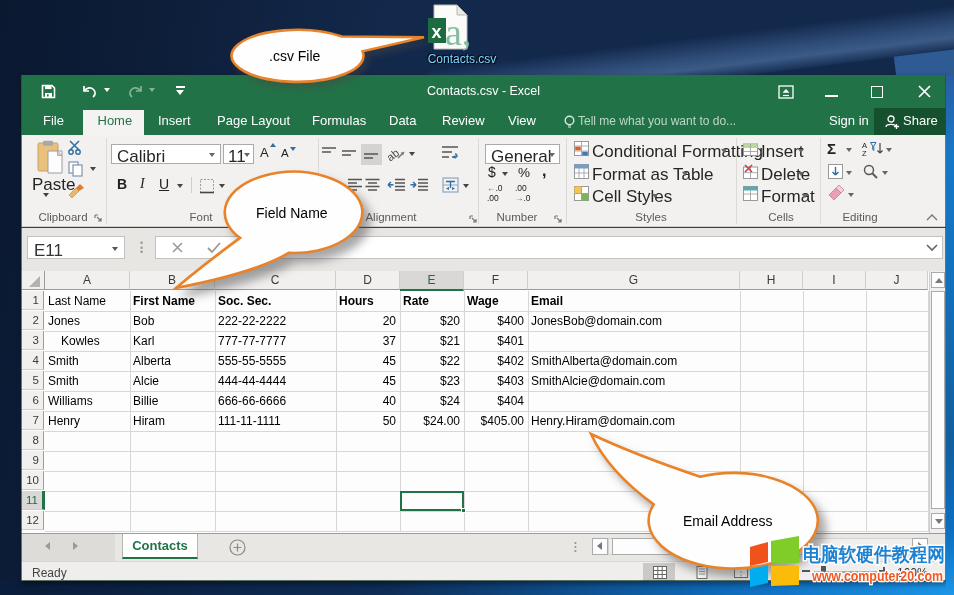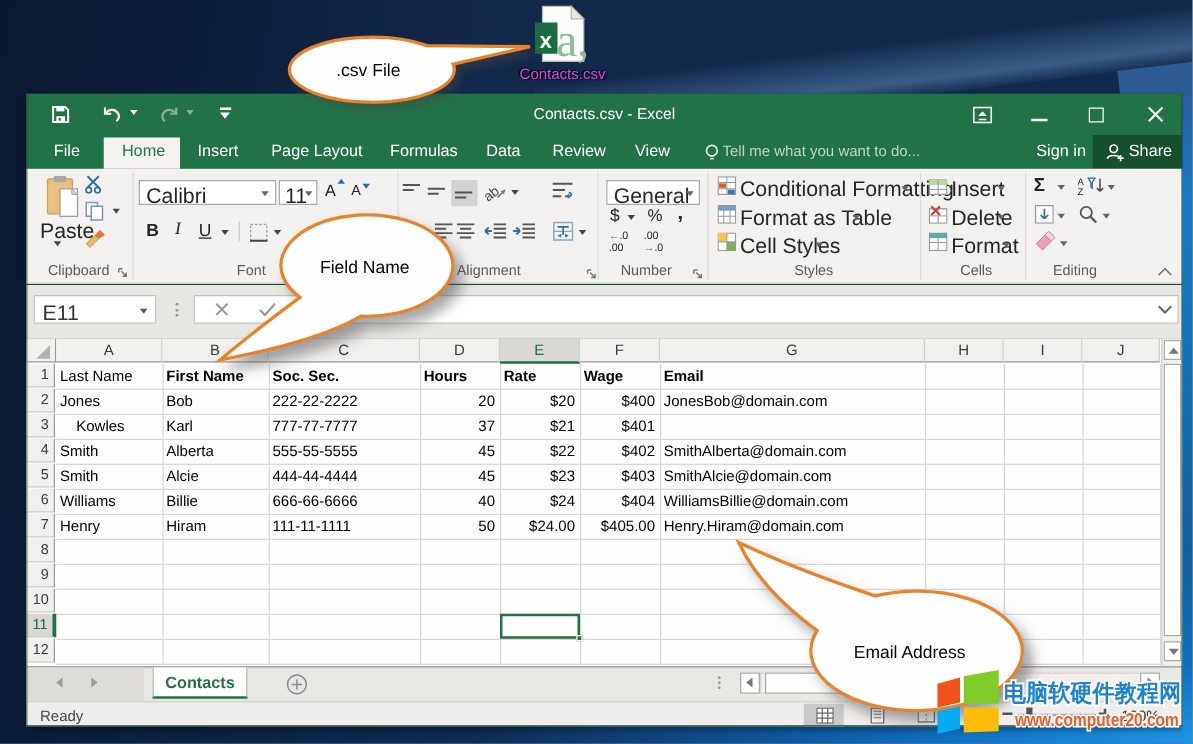--- a/index.html
+++ b/index.html
@@ -20,21 +20,21 @@
 }
 #wallbottom { position:absolute; left:0; top:580px; width:954px; height:15px;
   background: linear-gradient(to right, #0a1d3a 0%, #0e2c55 40%, #0f6ec0 78%, #1b96e8 100%);
 }
 #wallright { position:absolute; left:946px; top:75px; width:8px; height:520px;
   background: linear-gradient(to bottom, #2a5da0 0%, #1878c6 15%, #1470ba 40%, #115f9f 70%, #0f6ec0 88%, #1b96e8 100%);
 }
 .abs { position:absolute; }
 
 #win { position:absolute; left:21px; top:75px; width:925px; height:506px;
-  background:#14532d; box-shadow:2px 3px 6px rgba(0,0,0,0.45); }
+  background:#701a75; box-shadow:2px 3px 6px rgba(0,0,0,0.45); }
 #titlebar { position:absolute; left:0; top:0; width:925px; height:33px; background:#227247; }
 #tabrow { position:absolute; left:0; top:33px; width:925px; height:27px; background:#227247; }
 #ribbon { position:absolute; left:0; top:60px; width:925px; height:92px; background:#f3f1ef; border-bottom:1px solid #d2d0ce; }
 #fbar { position:absolute; left:0; top:153px; width:925px; height:43px; background:#e8e6e3; }
 #sheetarea { position:absolute; left:0; top:196px; width:925px; height:262px; background:#fdfdfd; }
 #tabsbar { position:absolute; left:0; top:458px; width:925px; height:28px; background:#e9e7e4; border-top:1px solid #9b9b9b;}
 #statusbar { position:absolute; left:0; top:486px; width:925px; height:20px; background:#f0eeec; border-top:1px solid #d8d6d4; }
 .wtxt { color:#fff; font-size:12px; }
 .tabtxt { position:absolute; color:#fff; font-size:13px; top:5px; }
 #hometab { position:absolute; left:61.5px; top:2px; width:61.5px; height:25px; background:#f5f3f1; }
@@ -61,21 +61,21 @@
   <div id="beam2"></div>
   <div id="wallbottom"></div>
 
   <svg class="abs" style="left:424px; top:2px;" width="48" height="50" viewBox="0 0 48 50">
     <path d="M10 3 L33 3 L43 13 L43 47 L10 47 Z" fill="#fbfbfa" stroke="#b9b9b6" stroke-width="1"></path>
     <path d="M33 3 L33 13 L43 13 Z" fill="#e8e8e4" stroke="#b9b9b6" stroke-width="1"></path>
     <text x="21" y="43" font-size="38" fill="#85bd9e" font-family="Liberation Serif, serif">a,</text>
     <rect x="4" y="16" width="18" height="25" fill="#1d6b41"></rect>
     <text x="7.5" y="36" font-size="18" font-weight="bold" fill="#fff" font-family="Liberation Sans, sans-serif">x</text>
   </svg>
-  <div class="abs" style="left:380px; top:52px; width:140px; text-align:center; color:#d946ef; font-size:12px; text-shadow:1px 1px 1px #000, -1px -1px 1px #000;">Contacts.csv</div>
+  <div class="abs" style="left:392px; top:52px; width:140px; text-align:center; color:#7dd3fc; font-size:12px; text-shadow:1px 1px 1px #000, -1px -1px 1px #000;">Contacts.csv</div>
 
   <div id="win">
     <div id="titlebar">
 
       <svg class="abs" style="left:20px; top:9px;" width="15" height="15" viewBox="0 0 15 15">
         <path d="M1.5 1.5 H11 L13.5 4 V13.5 H1.5 Z" fill="none" stroke="#fff" stroke-width="1.6"></path>
         <rect x="4" y="9" width="7" height="4.5" fill="#fff"></rect>
         <rect x="6" y="10.3" width="1.6" height="2.2" fill="#227247"></rect>
         <rect x="4" y="1.5" width="6.5" height="3.6" fill="#fff"></rect>
       </svg>
@@ -423,21 +423,20 @@
         <div class="cell" style="left:315px; top:100px; width:60px; text-align:right;">45</div>
         <div class="cell" style="left:379px; top:100px; width:60px; text-align:right;">$23</div>
         <div class="cell" style="left:443px; top:100px; width:60px; text-align:right;">$403</div>
         <div class="cell" style="left:510px; top:100px;">SmithAlcie@domain.com</div>
       <div class="cell" style="left:27px; top:120px;">Williams</div>
         <div class="cell" style="left:112px; top:120px;">Billie</div>
         <div class="cell" style="left:197px; top:120px;">666-66-6666</div>
         <div class="cell" style="left:315px; top:120px; width:60px; text-align:right;">40</div>
         <div class="cell" style="left:379px; top:120px; width:60px; text-align:right;">$24</div>
         <div class="cell" style="left:443px; top:120px; width:60px; text-align:right;">$404</div>
-        <div class="cell" style="left:510px; top:120px;">WilliamsBillie@domain.com</div>
       <div class="cell" style="left:27px; top:140px;">Henry</div>
         <div class="cell" style="left:112px; top:140px;">Hiram</div>
         <div class="cell" style="left:197px; top:140px;">111-11-1111</div>
         <div class="cell" style="left:315px; top:140px; width:60px; text-align:right;">50</div>
         <div class="cell" style="left:379px; top:140px; width:60px; text-align:right;">$24.00</div>
         <div class="cell" style="left:443px; top:140px; width:60px; text-align:right;">$405.00</div>
         <div class="cell" style="left:510px; top:140px;">Henry.Hiram@domain.com</div>
 
       <div class="abs" style="left:379px; top:220px; width:64px; height:20px; border:2px solid #217346;"></div>
       <div class="abs" style="left:440px; top:237px; width:5px; height:5px; background:#217346; border:1px solid #fff;"></div>

